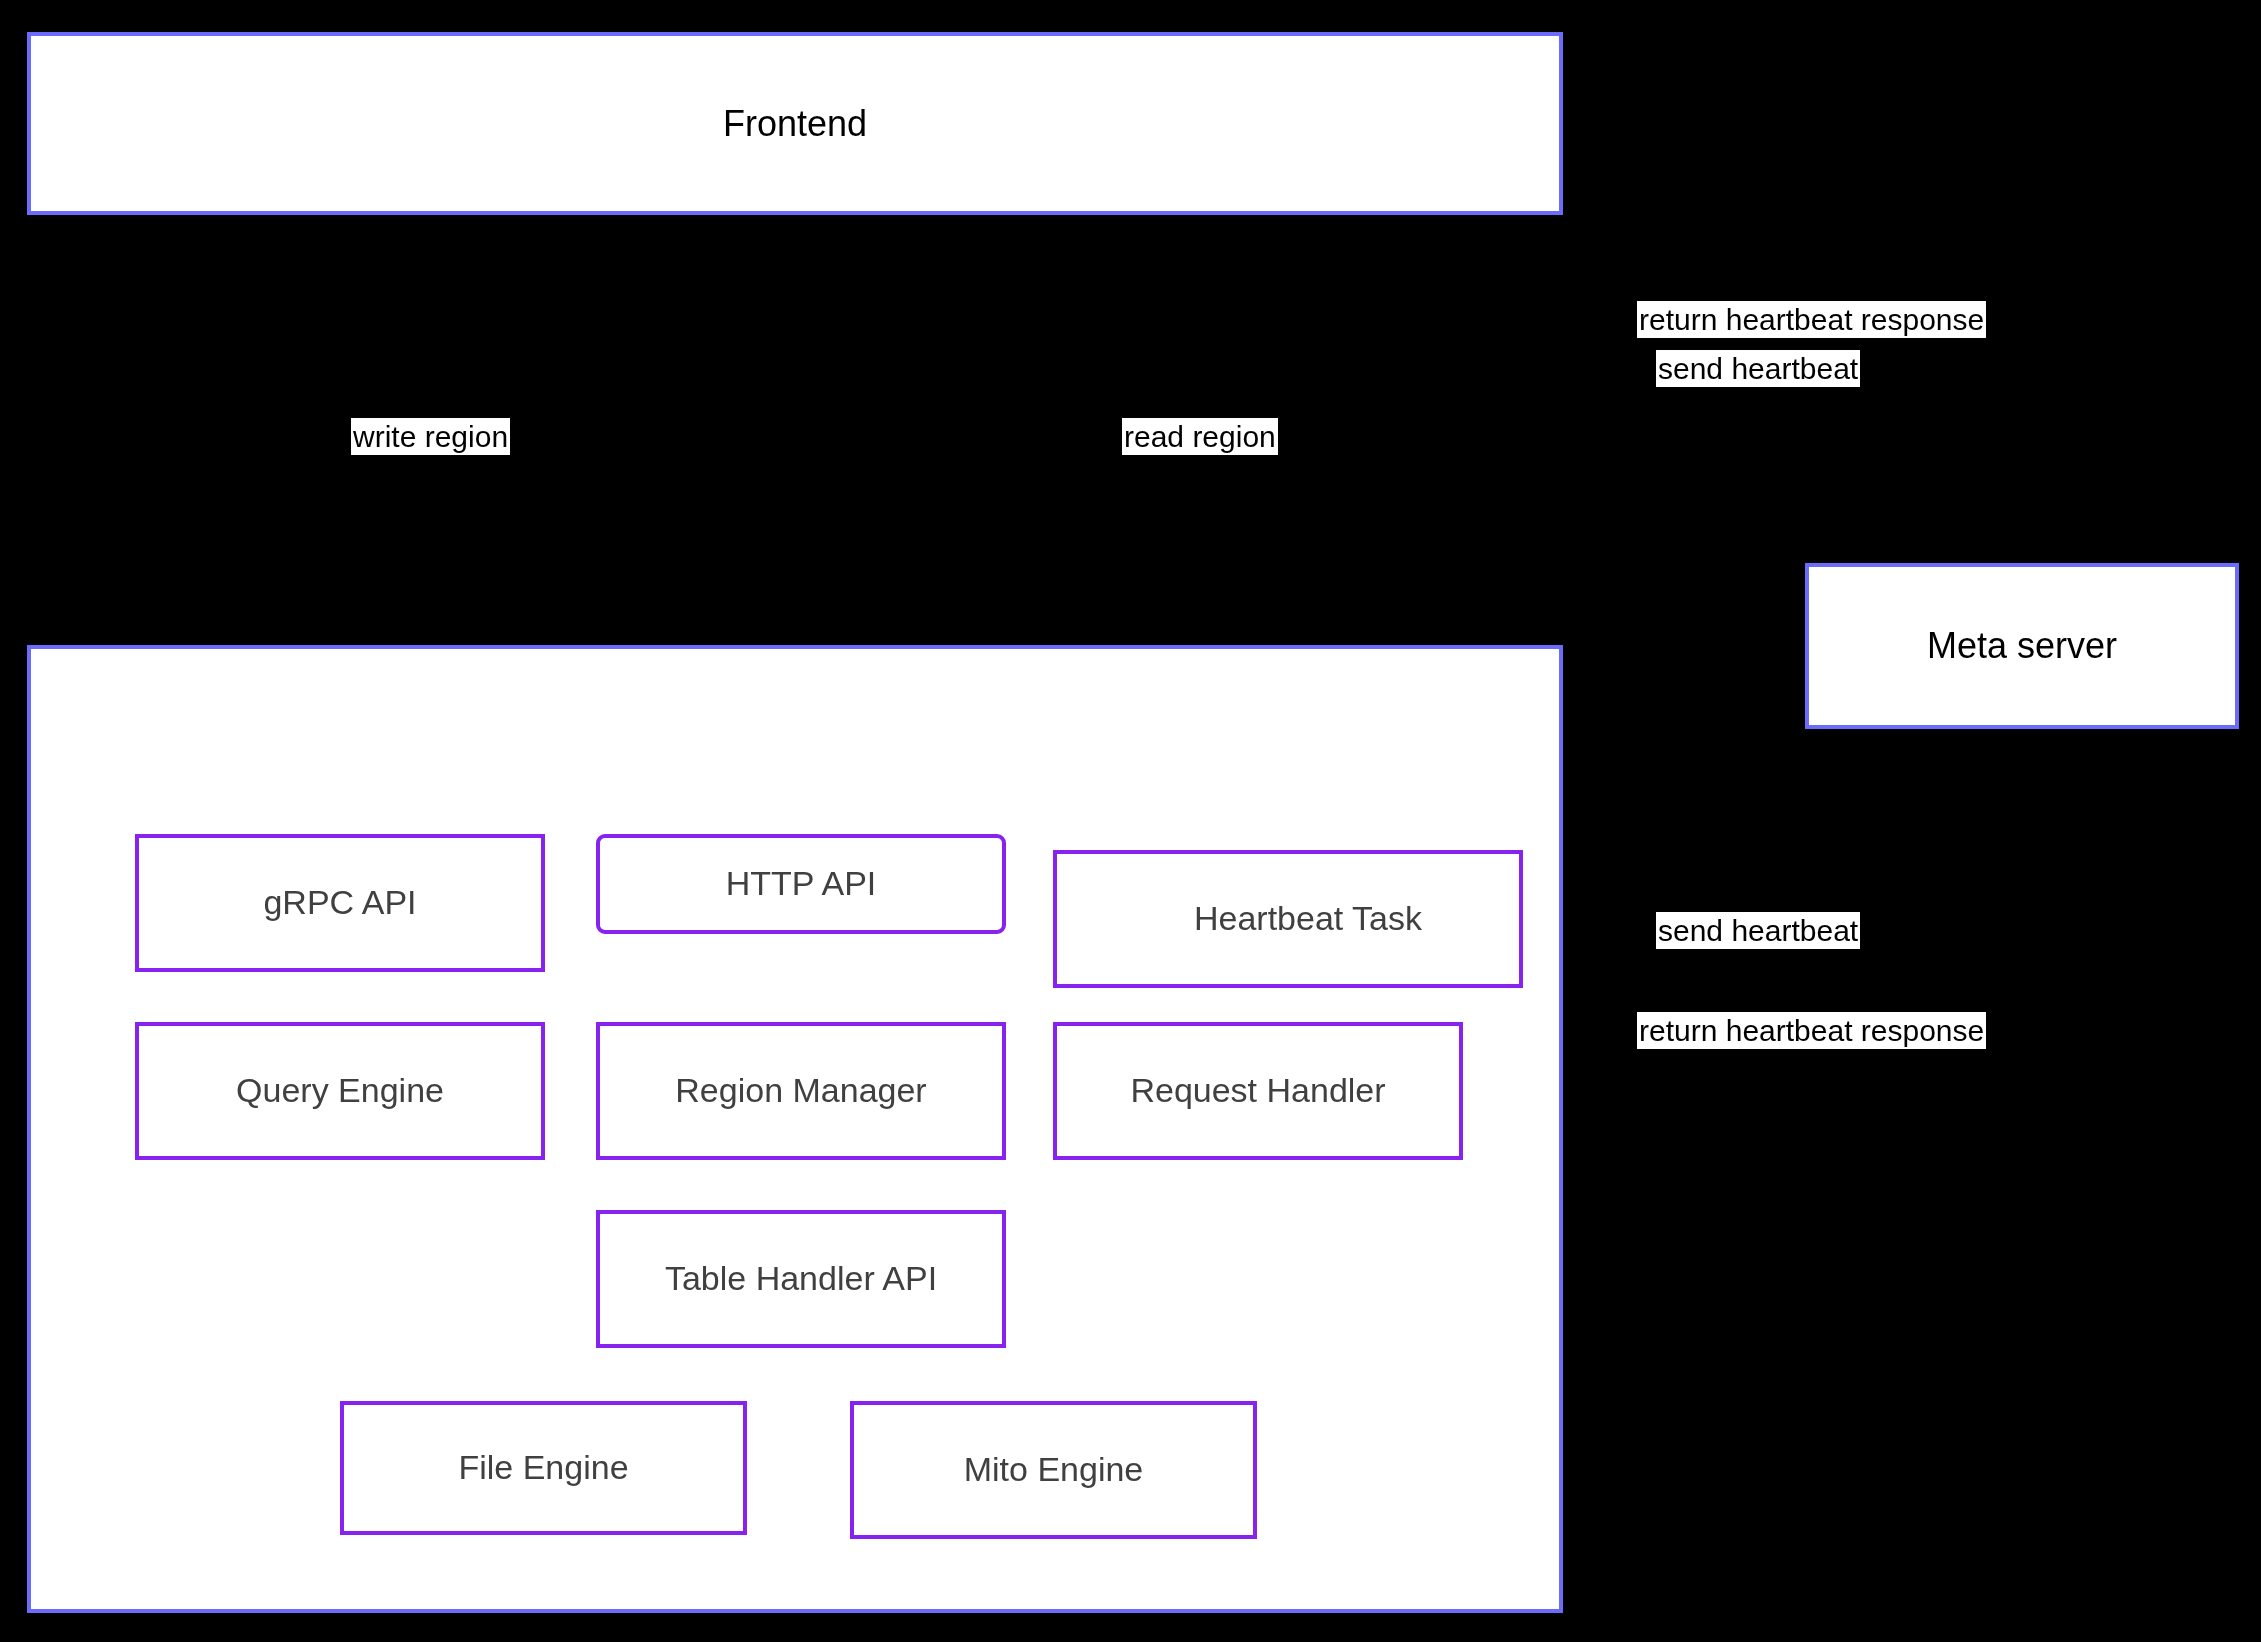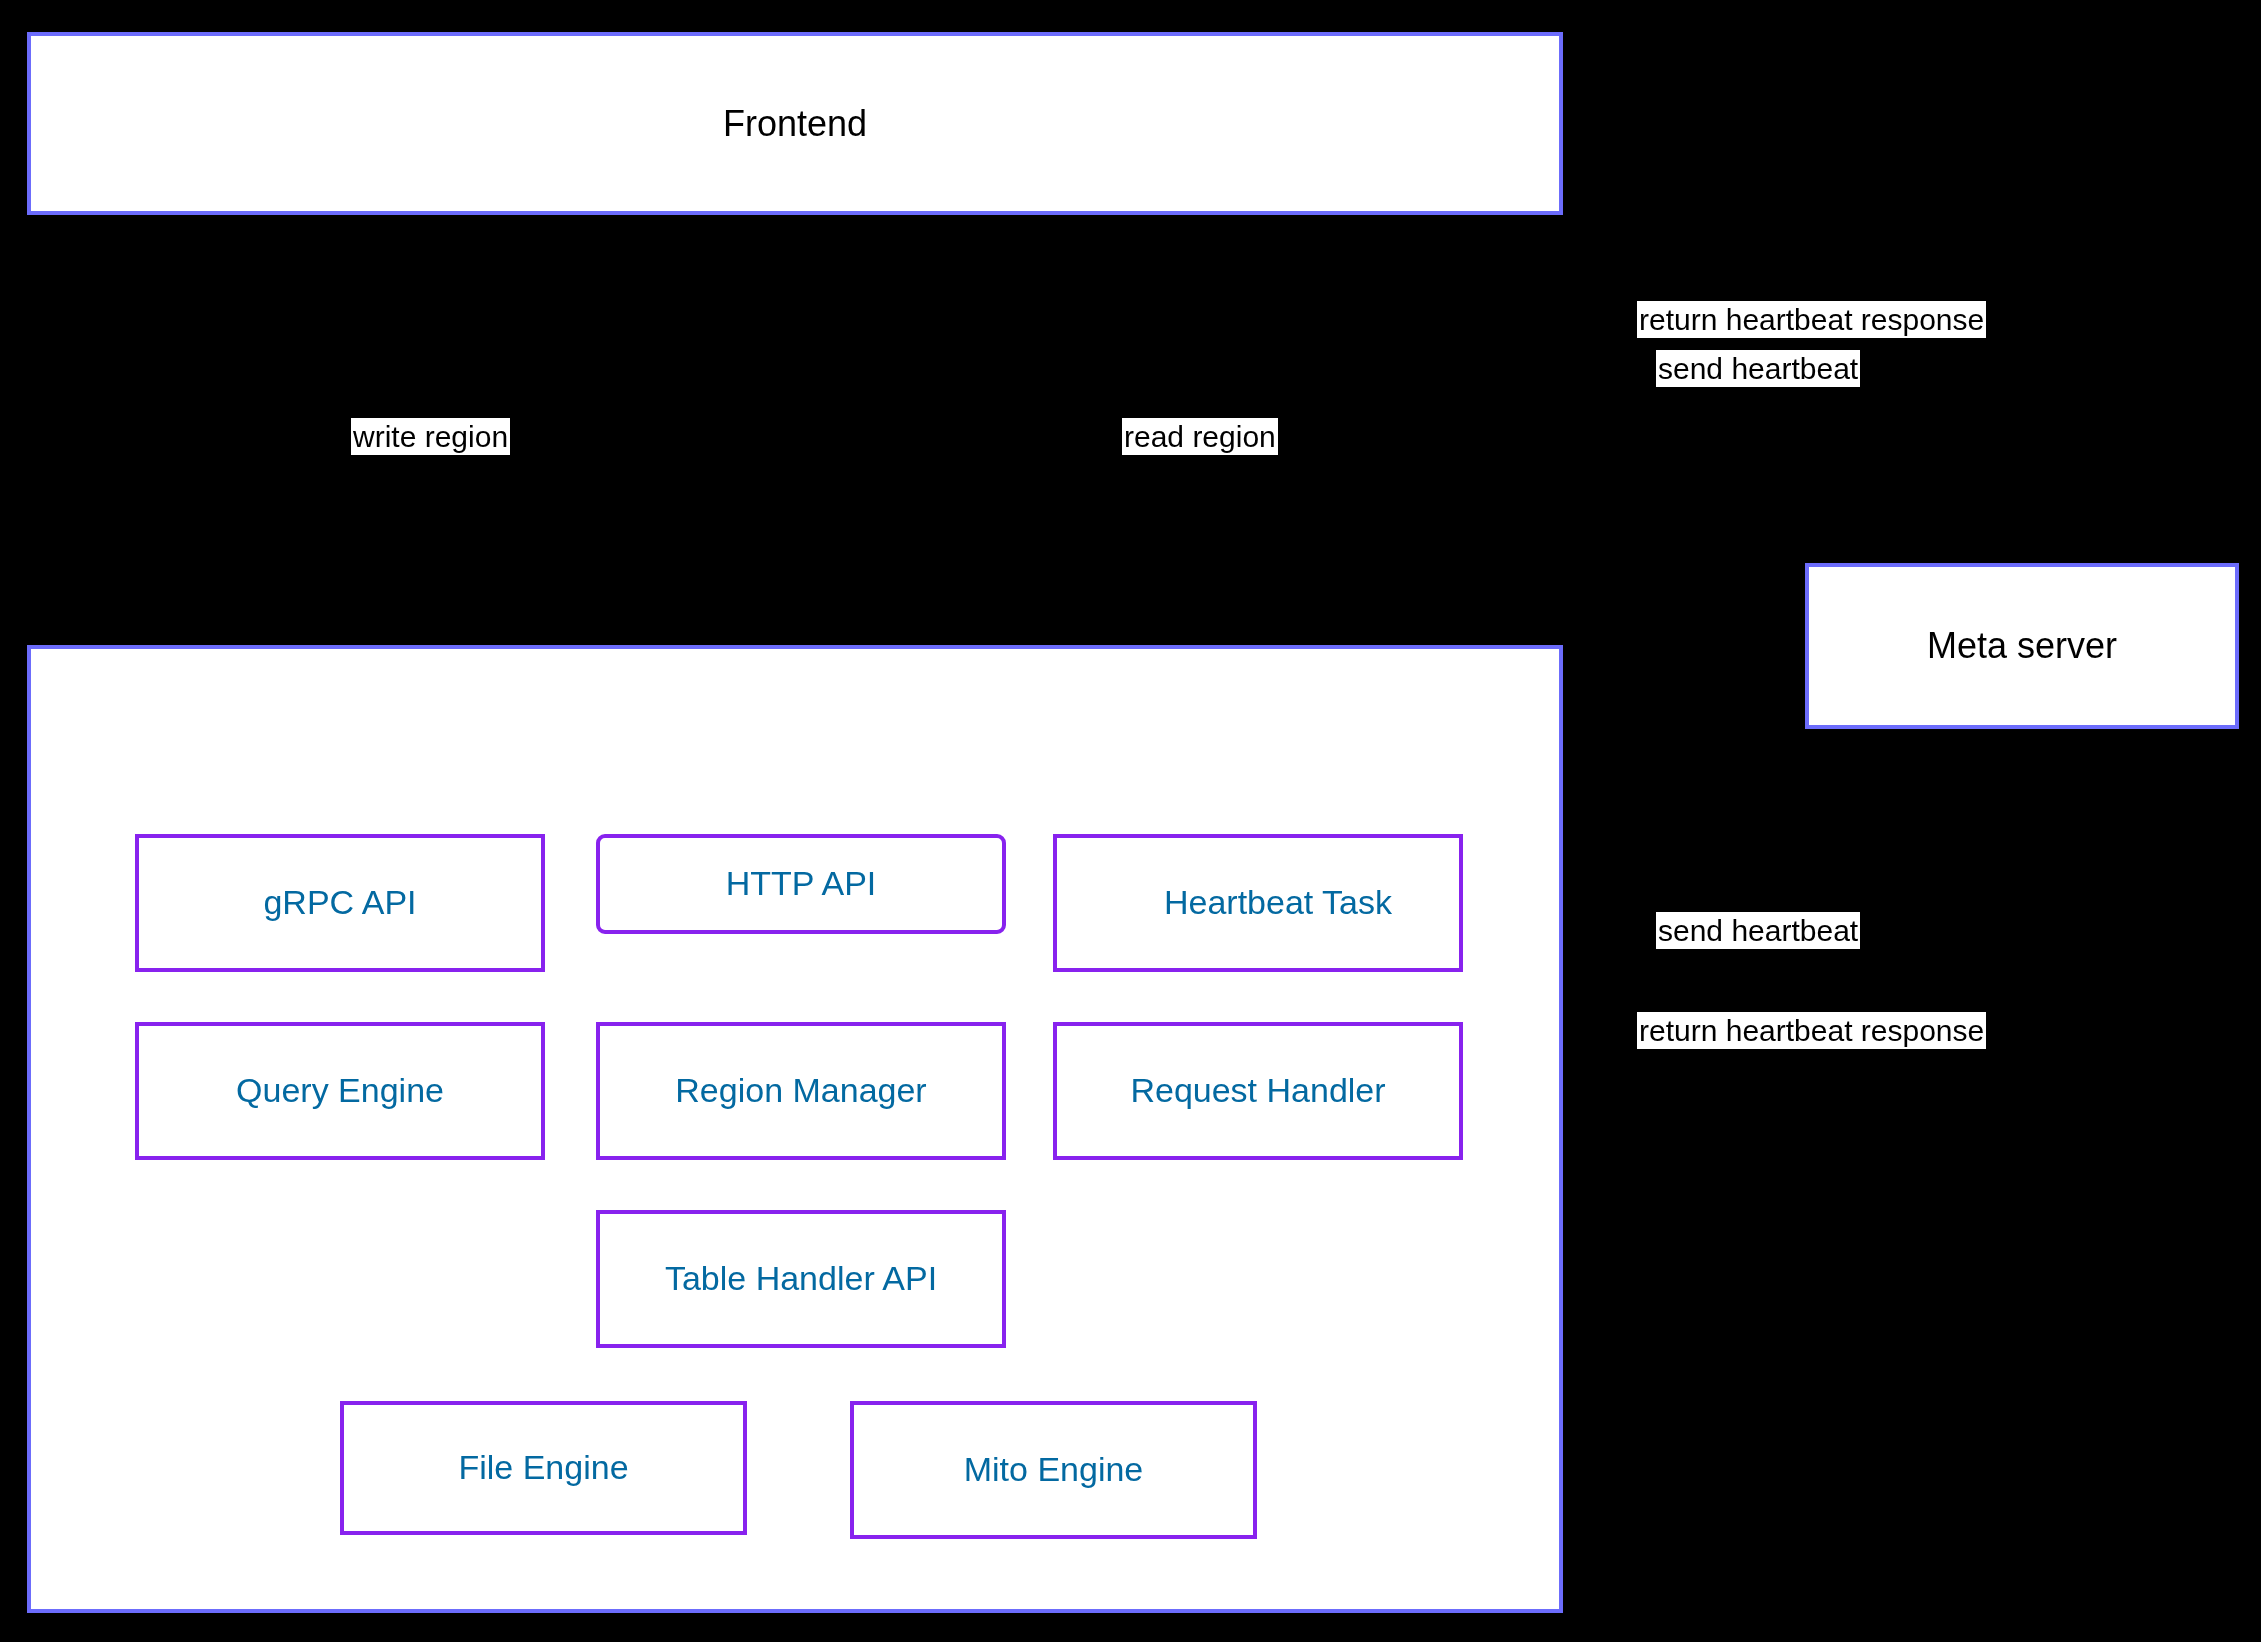--- a/index.html
+++ b/index.html
@@ -55,21 +55,21 @@
   .component-box {
     position: absolute;
     background: #ffffff;
     border: 4.7px solid #8822ee;
     box-sizing: border-box;
     display: flex;
     align-items: center;
     justify-content: center;
   }
   .component-box .component-label {
-    color: #0369a1;
+    color: #404040;
     font-size: 34px;
     line-height: 1.15;
     text-align: center;
     font-family: "Liberation Sans", sans-serif;
     white-space: nowrap;
   }
 
   
   .edge-layer {
     position: absolute;
@@ -128,21 +128,21 @@
   </div>
 
   <div id="datanode-node" class="node-box" style="left:27px; top:645px; width:1536px; height:968px;">
 
     <div class="component-box" style="left:104px; top:185px; width:410px; height:138px;">
       <span class="component-label">gRPC API</span>
     </div>
     <div class="component-box" style="left:565px; top:185px; width:410px; height:100px;border-radius:9px;">
       <span class="component-label">HTTP API</span>
     </div>
-    <div class="component-box" style="left:1022px; top:185px; width:410px; height:138px;padding-left:40px;">
+    <div class="component-box" style="left:1022px; top:201px; width:470px; height:138px;padding-left:40px;">
       <span class="component-label">Heartbeat Task</span>
     </div>
 
     <div class="component-box" style="left:104px; top:373px; width:410px; height:138px;">
       <span class="component-label">Query Engine</span>
     </div>
     <div class="component-box" style="left:565px; top:373px; width:410px; height:138px;">
       <span class="component-label">Region Manager</span>
     </div>
     <div class="component-box" style="left:1022px; top:373px; width:410px; height:138px;">

